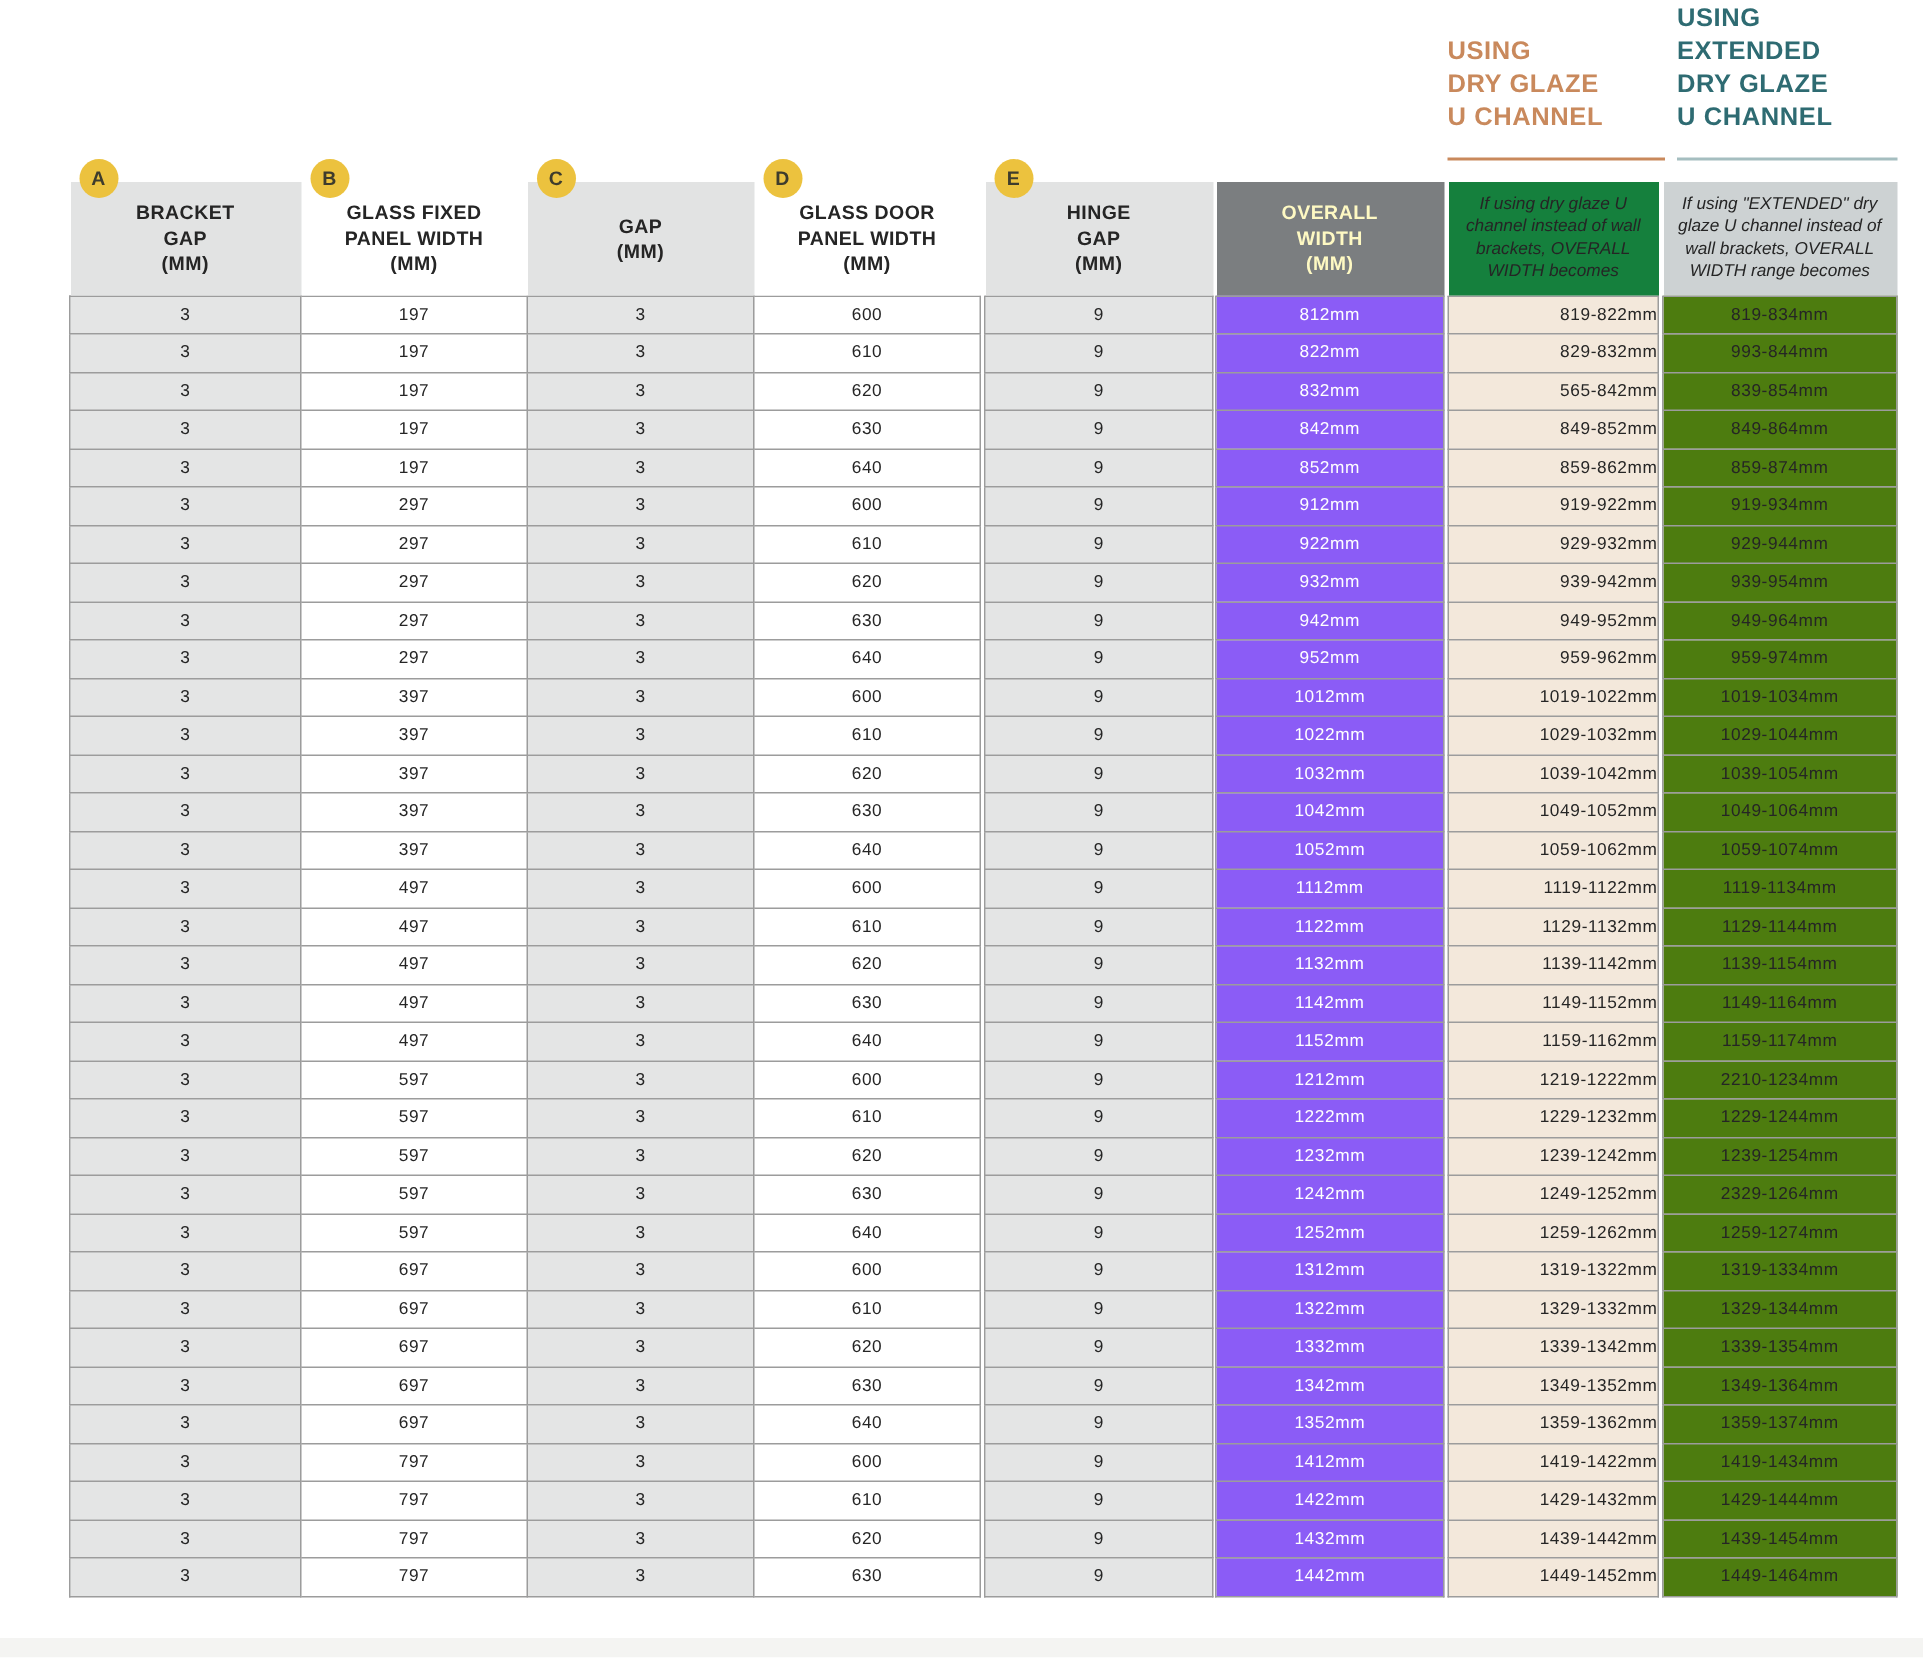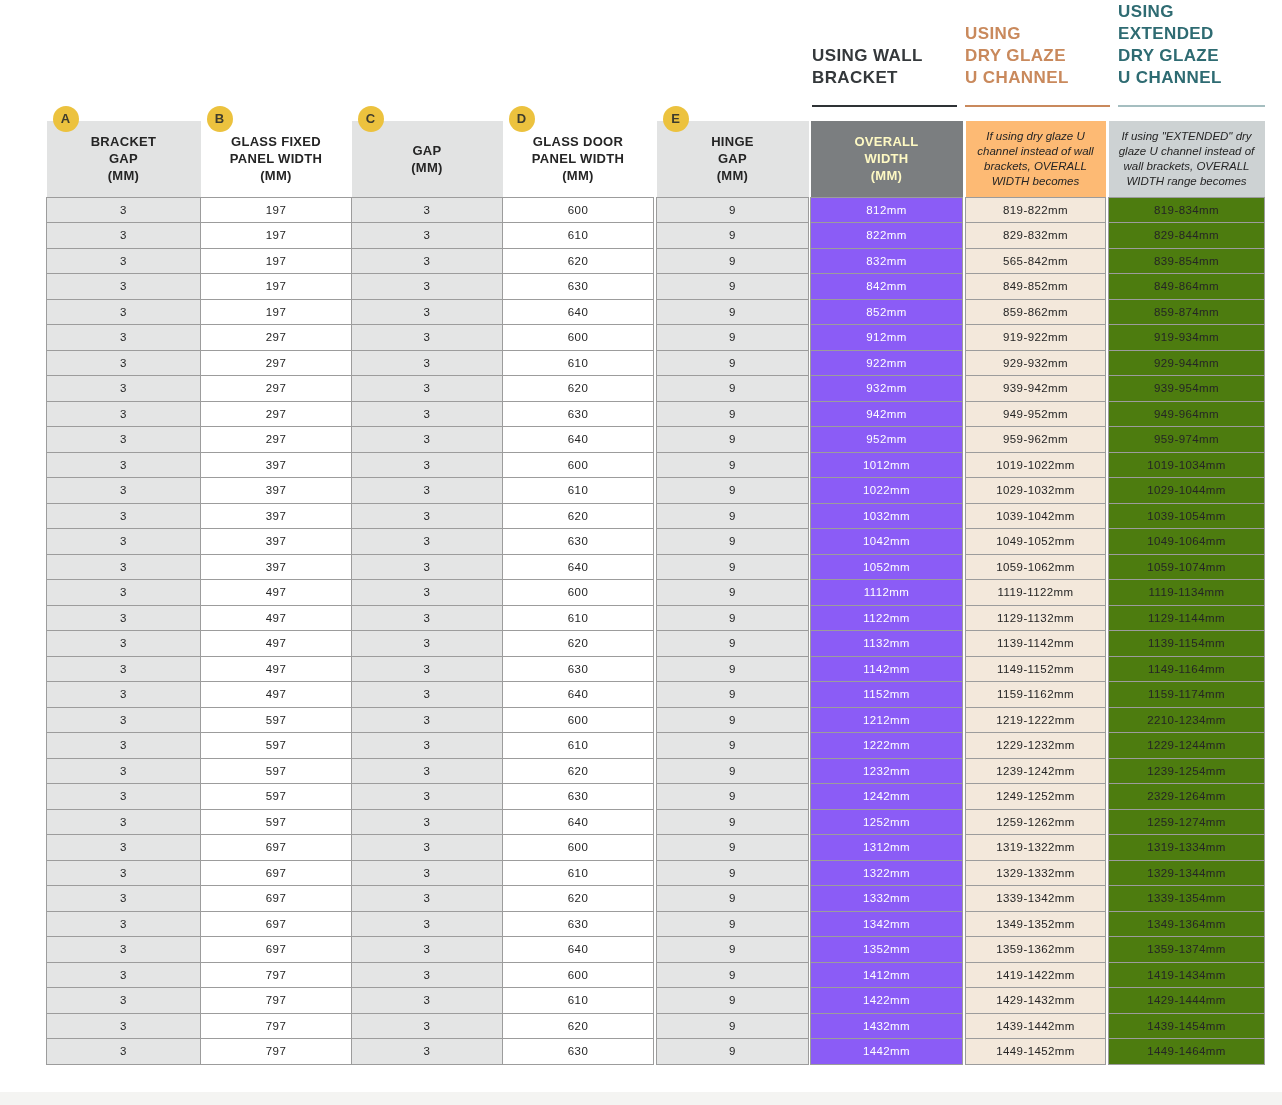--- a/index.html
+++ b/index.html
@@ -29,35 +29,35 @@
 
   thead th {
     height: 76px; border: none;
     font-size: 13px; font-weight: bold; line-height: 17px;
     letter-spacing: 0.3px; white-space: pre-line;
     position: relative;
   }
   thead th.h-g { background: #e2e3e3; }
   thead th.h-w { background: #ffffff; }
   thead th.h-d { background: #7b7e80; color: #fef9c3; }
-  thead th.h-c { background: #fdba74; }
+  thead th.h-c { background: #15803d; }
   thead th.h-b { background: #cdd2d3; }
   thead th.h-c, thead th.h-b {
     font-style: italic; font-weight: normal; font-size: 11.5px;
     line-height: 15px; white-space: normal; padding: 0 9px; letter-spacing: 0px;
   }
 
   tbody td {
     height: 25.5px; border: 1px solid #9c9c9c;
     font-size: 11.5px; letter-spacing: 0.4px;
   }
   tbody td.g { background: #e4e5e5; }
   tbody td.w { background: #ffffff; }
   tbody td.d { background: #8b5cf6; color: #ffffff; }
-  tbody td.c { background: #f3e8db; }
+  tbody td.c { background: #f3e8db; text-align: right; }
   tbody td.b { background: #4d7c0f; }
   td.spacer, th.spacer { border: none !important; background: #ffffff !important; padding: 0; }
 
   
   .badge {
     position: absolute; top: -15px; left: 6px;
     width: 26px; height: 26px; border-radius: 50%;
     background: #ecc23e; color: #3e3c2d;
     font-size: 13px; font-weight: bold; font-style: normal;
     line-height: 26px; text-align: center; letter-spacing: 0;
@@ -68,22 +68,20 @@
     position: absolute; left: 0; right: 0; bottom: 0; height: 13px;
     background: #f4f4f2;
   }
 </style>
 </head>
 <body>
 
 <div class="page">
 
   <div class="top-area">
-    <div class="group-header gh-wall">USING WALL
-BRACKET</div>
     <div class="group-header gh-dry">USING
 DRY GLAZE
 U CHANNEL</div>
     <div class="group-header gh-extended">USING
 EXTENDED
 DRY GLAZE
 U CHANNEL</div>
   </div>
 
   <table class="spec">
@@ -148,21 +146,21 @@
           <td class="w">197</td>
           <td class="g">3</td>
           <td class="w">610</td>
           <td class="spacer"></td>
           <td class="g">9</td>
           <td class="spacer"></td>
           <td class="d">822mm</td>
           <td class="spacer"></td>
           <td class="c">829-832mm</td>
           <td class="spacer"></td>
-          <td class="b">829-844mm</td>
+          <td class="b">993-844mm</td>
         </tr>
         <tr>
           <td class="g">3</td>
           <td class="w">197</td>
           <td class="g">3</td>
           <td class="w">620</td>
           <td class="spacer"></td>
           <td class="g">9</td>
           <td class="spacer"></td>
           <td class="d">832mm</td>

